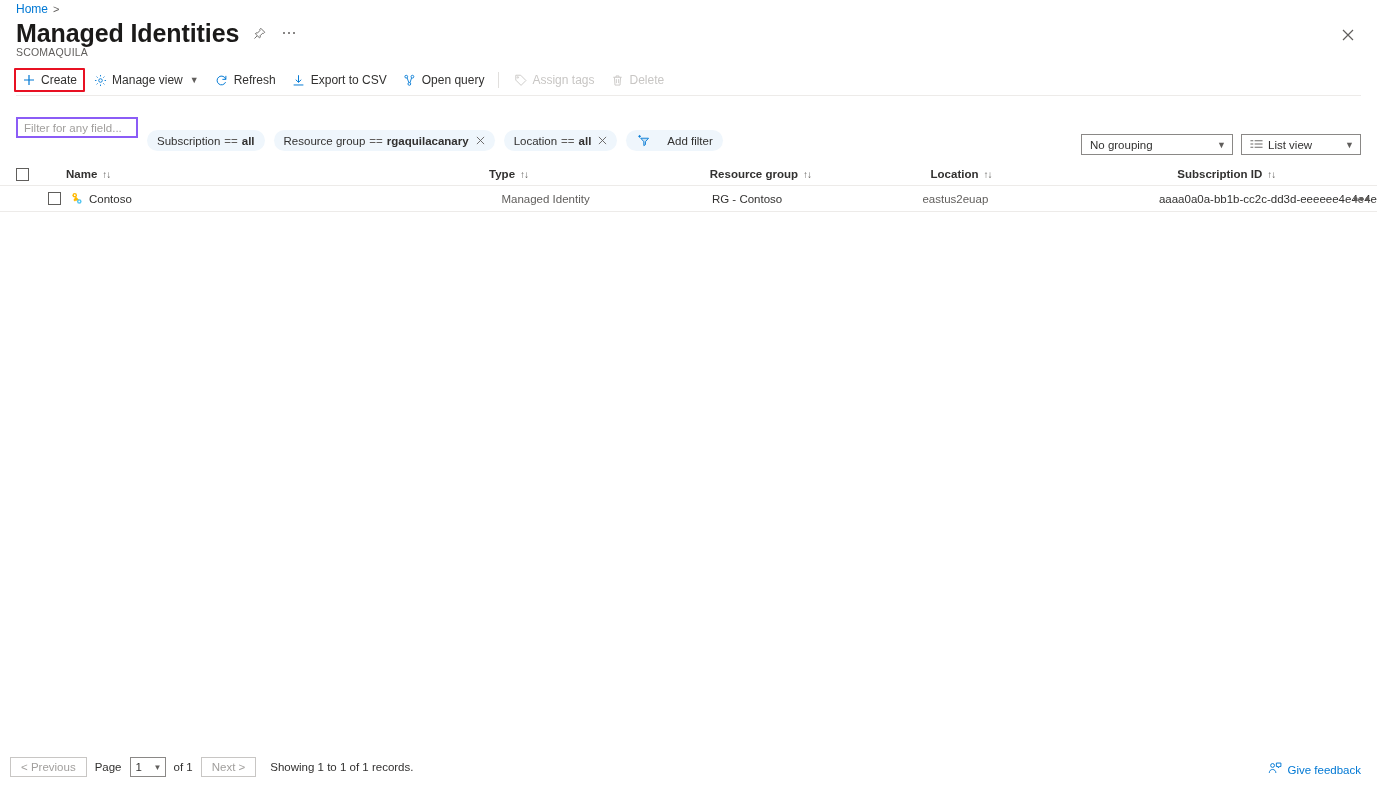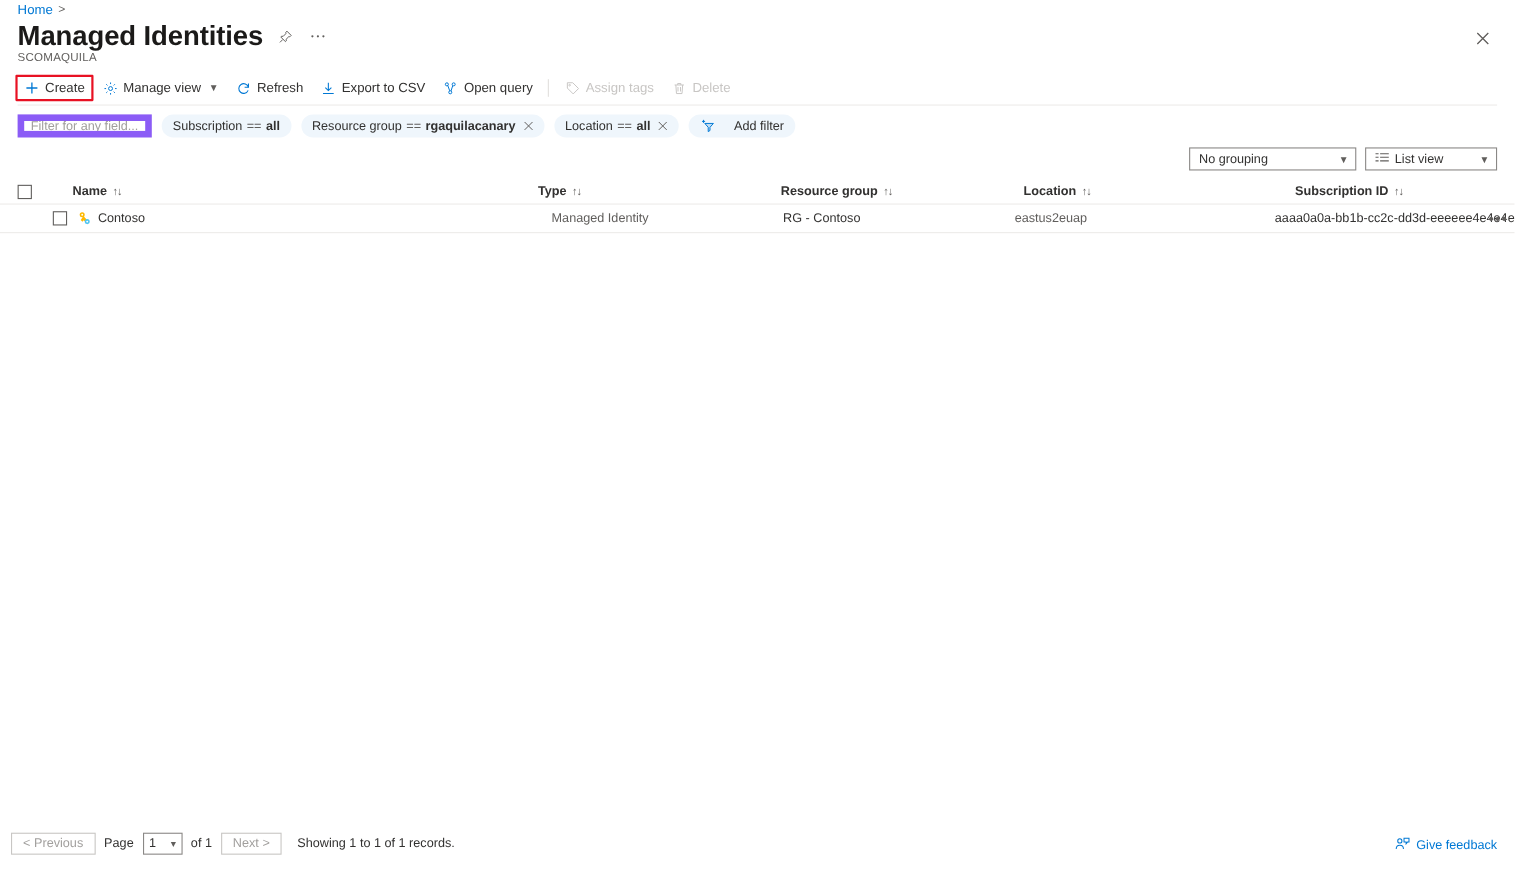--- a/index.html
+++ b/index.html
@@ -74,31 +74,31 @@
   }
 
   
   .filterbar {
     position: absolute; left: 16px; top: 104px;
     display: flex; align-items: center; gap: 9px;
     font-size: 11.5px;
   }
   .filter-input {
     width: 122px; height: 21px;
-    border: 6px solid #8b5cf6; background: #fff;
+    border: 2px solid #8b5cf6; background: #fff;
     font-size: 11.5px; padding: 0 6px;
     font-family: "Liberation Sans", sans-serif;
     color: #323130;
   }
   .filter-input::placeholder { color: #a19f9d; }
   .pill {
     display: flex; align-items: center; gap: 4px;
     height: 21px; padding: 0 10px;
     background: #eff6fc; border-radius: 11px;
-    color: #323130; cursor: pointer; white-space: nowrap;
+    color: #323130; cursor: pointer; white-space: nowrap; margin-top: 26px;
   }
   .pill .op { color: #605e5c; }
   .pill .val { font-weight: 700; }
   .pill .x { color: #605e5c; font-size: 12px; margin-left: 3px; line-height: 1; }
   .pill.add { color: #323130; gap: 17px; }
 
   
   .viewctl {
     position: absolute; right: 16px; top: 134px;
     display: flex; gap: 8px;

